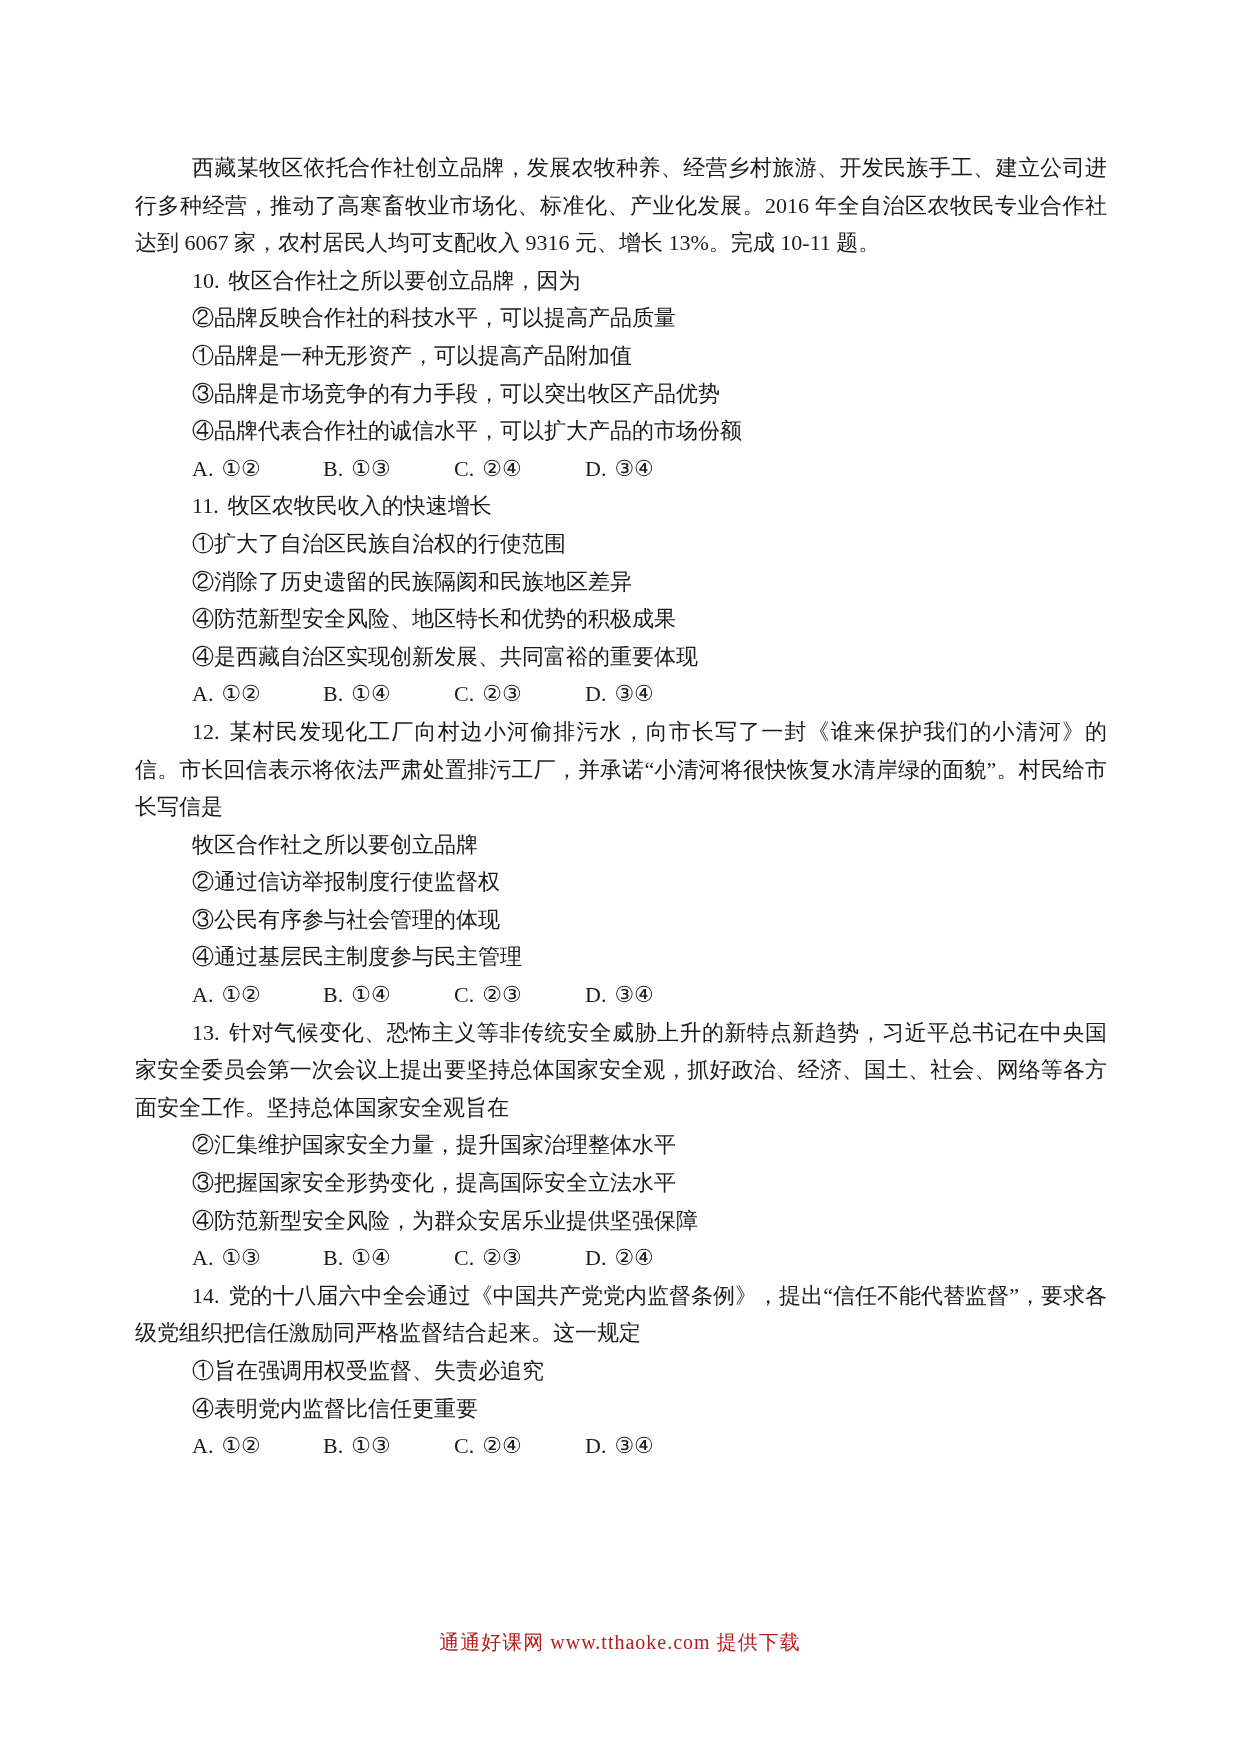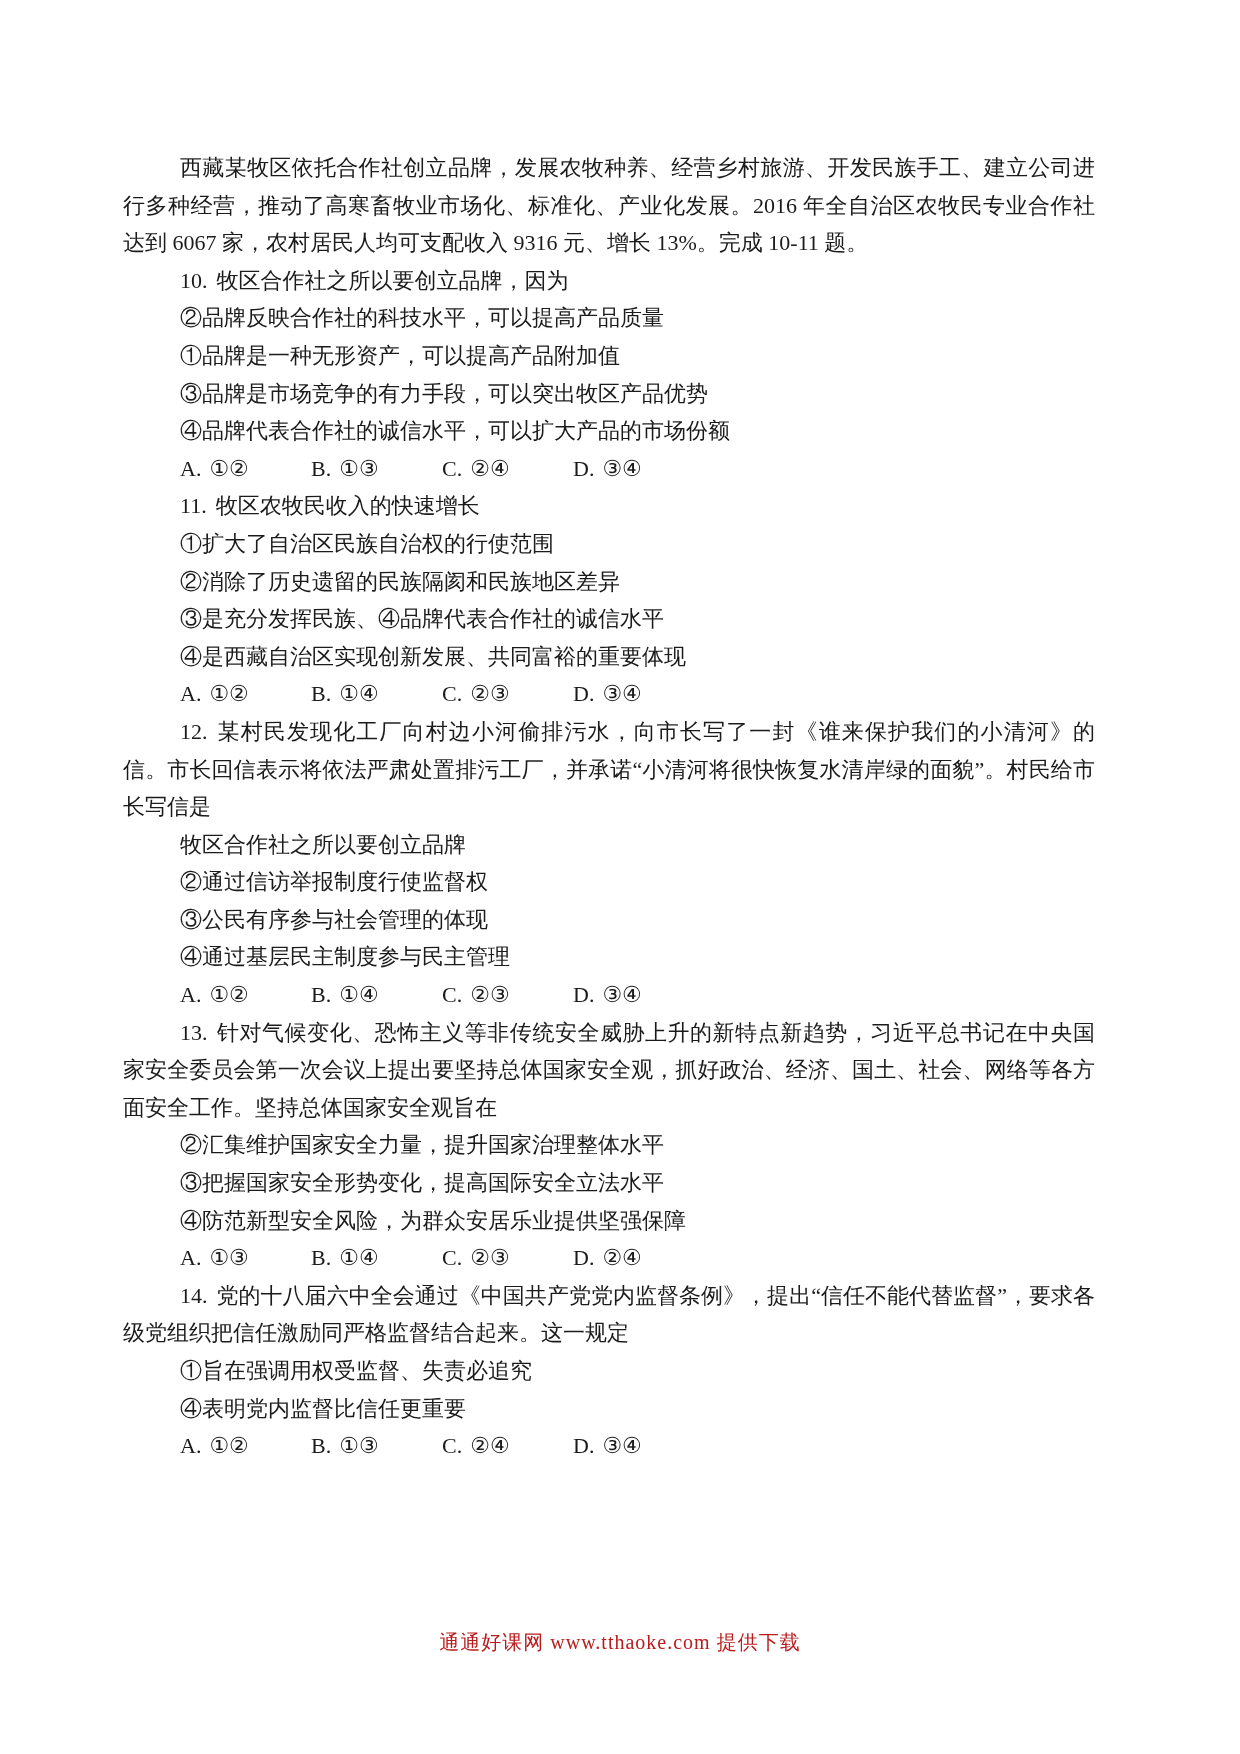--- a/index.html
+++ b/index.html
@@ -10,21 +10,21 @@
     background: #ffffff;
     color: #1b1b1b;
     font-family: "Liberation Serif", "DejaVu Serif", serif;
     font-size: 22px;
     line-height: 37.6px;
     overflow: hidden;
   }
   .content {
     position: absolute;
     top: 149px;
-    left: 123px;
+    left: 135px;
     width: 972px;
   }
   .content p { margin: 0; text-indent: 57px; }
   .intro { text-align: justify; }
   .stem { text-align: justify; }
   .qnum { margin-right: 9px; }
   .options {
     padding-left: 57px;
     display: flex;
     align-items: center;
@@ -63,21 +63,21 @@
         <span class="opt"><span class="olabel">B.</span><span>①③</span></span>
         <span class="opt"><span class="olabel">C.</span><span>②④</span></span>
         <span class="opt"><span class="olabel">D.</span><span>③④</span></span>
       </div>
     </section>
 
     <section class="question">
       <p class="stem"><span class="qnum">11.</span><span>牧区农牧民收入的快速增长</span></p>
       <p class="item">①扩大了自治区民族自治权的行使范围</p>
       <p class="item">②消除了历史遗留的民族隔阂和民族地区差异</p>
-      <p class="item">③是充分发挥民族、④品牌代表合作社的诚信水平</p>
+      <p class="item">④防范新型安全风险、地区特长和优势的积极成果</p>
       <p class="item">④是西藏自治区实现创新发展、共同富裕的重要体现</p>
       <div class="options">
         <span class="opt"><span class="olabel">A.</span><span>①②</span></span>
         <span class="opt"><span class="olabel">B.</span><span>①④</span></span>
         <span class="opt"><span class="olabel">C.</span><span>②③</span></span>
         <span class="opt"><span class="olabel">D.</span><span>③④</span></span>
       </div>
     </section>
 
     <section class="question">

